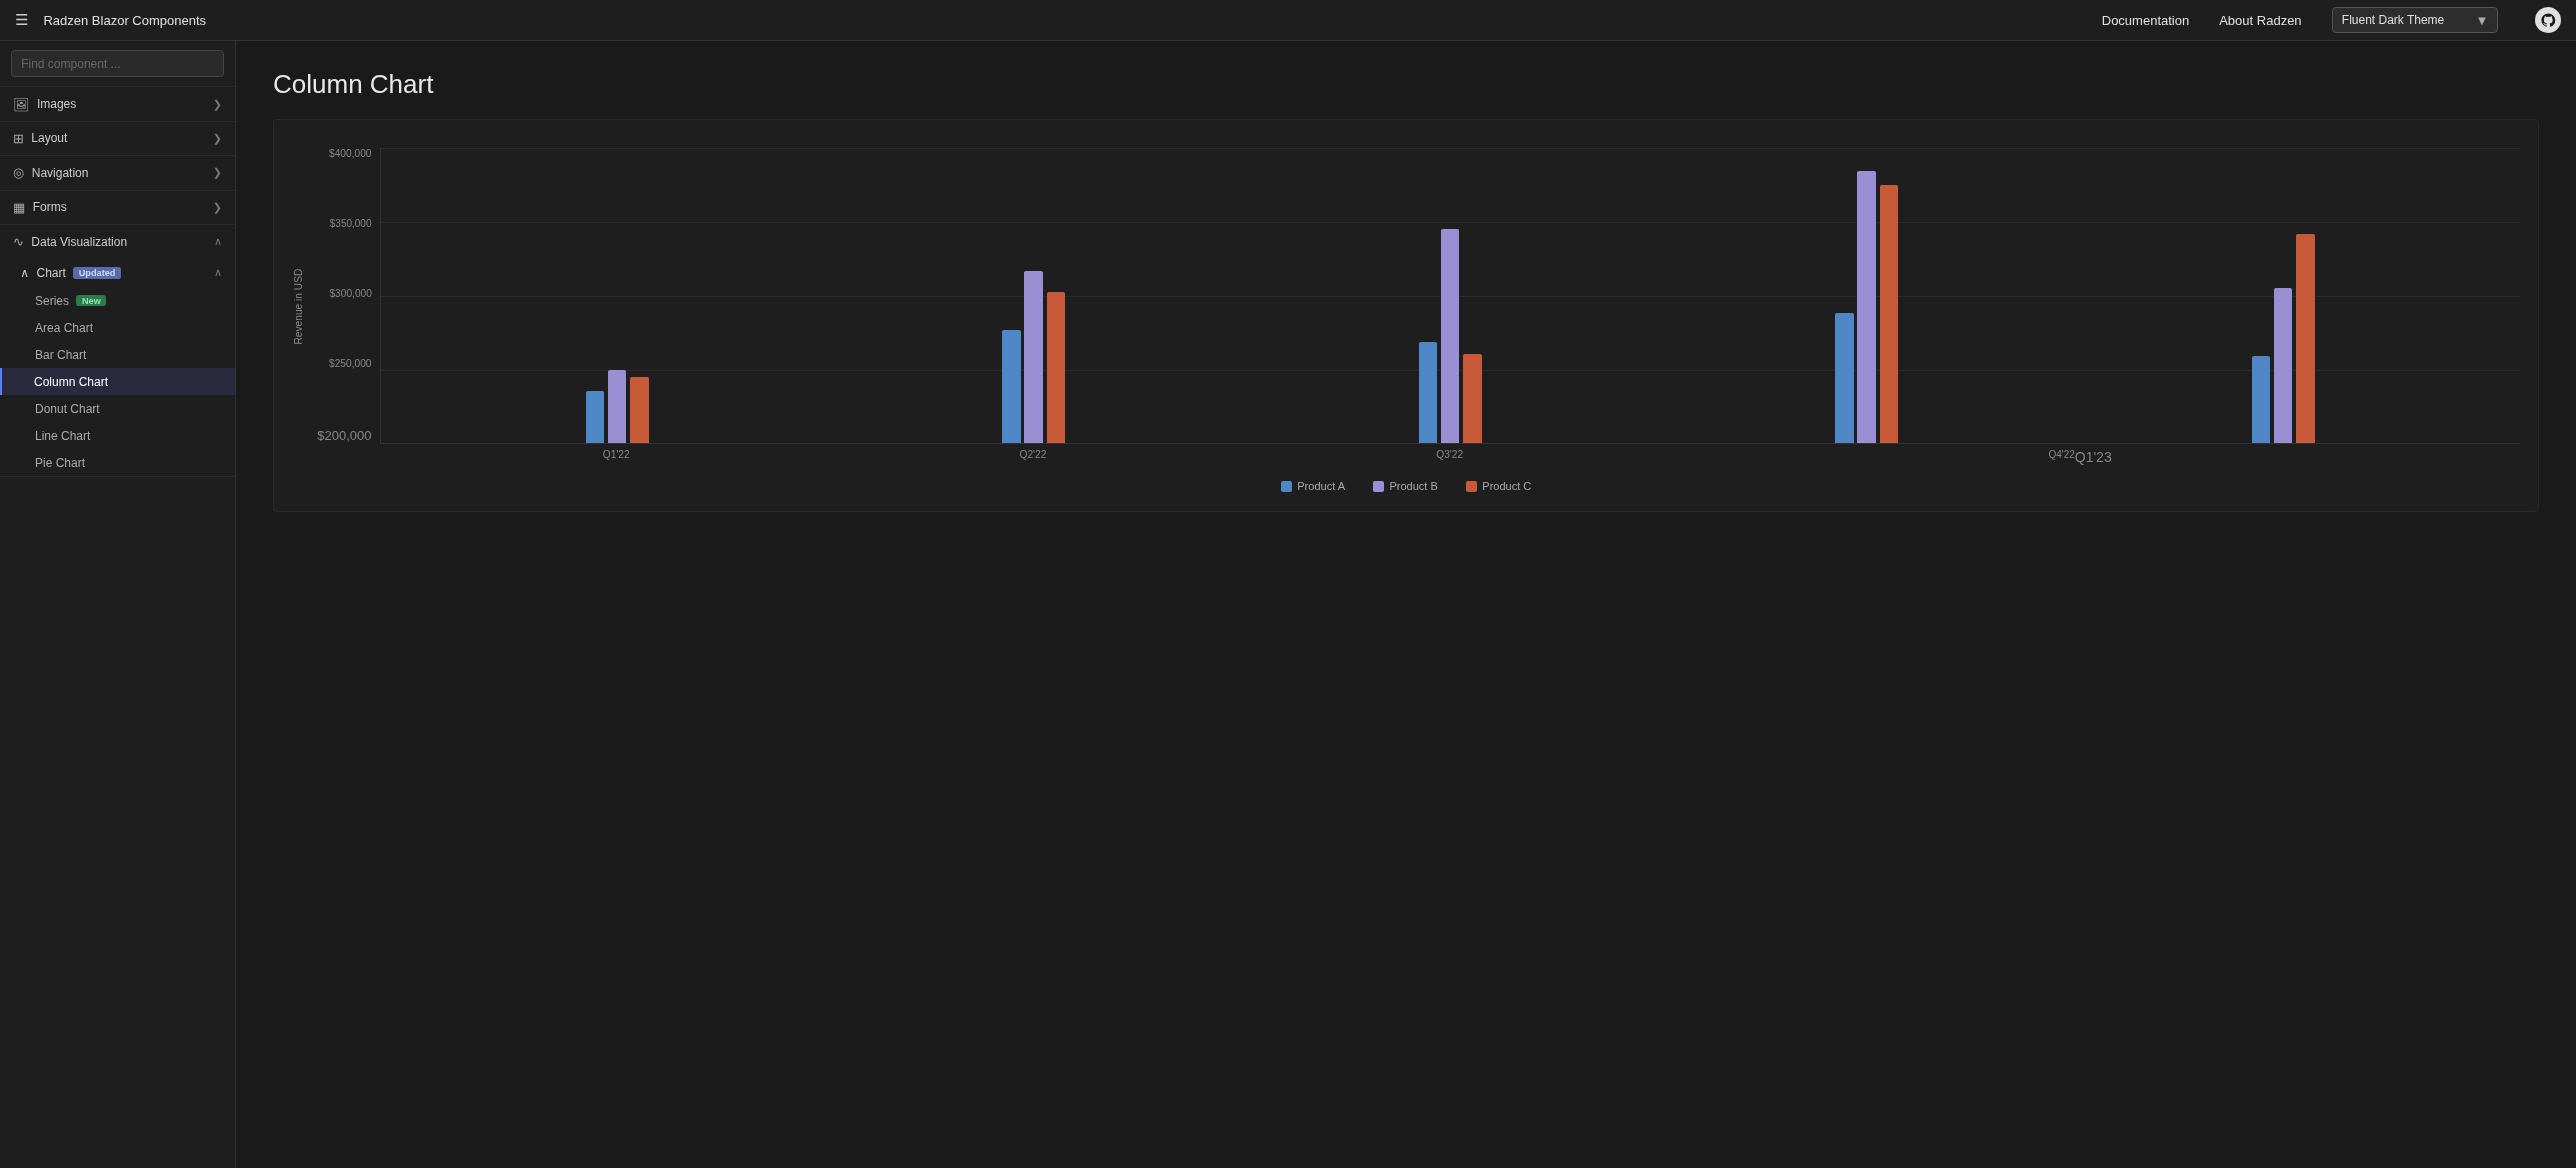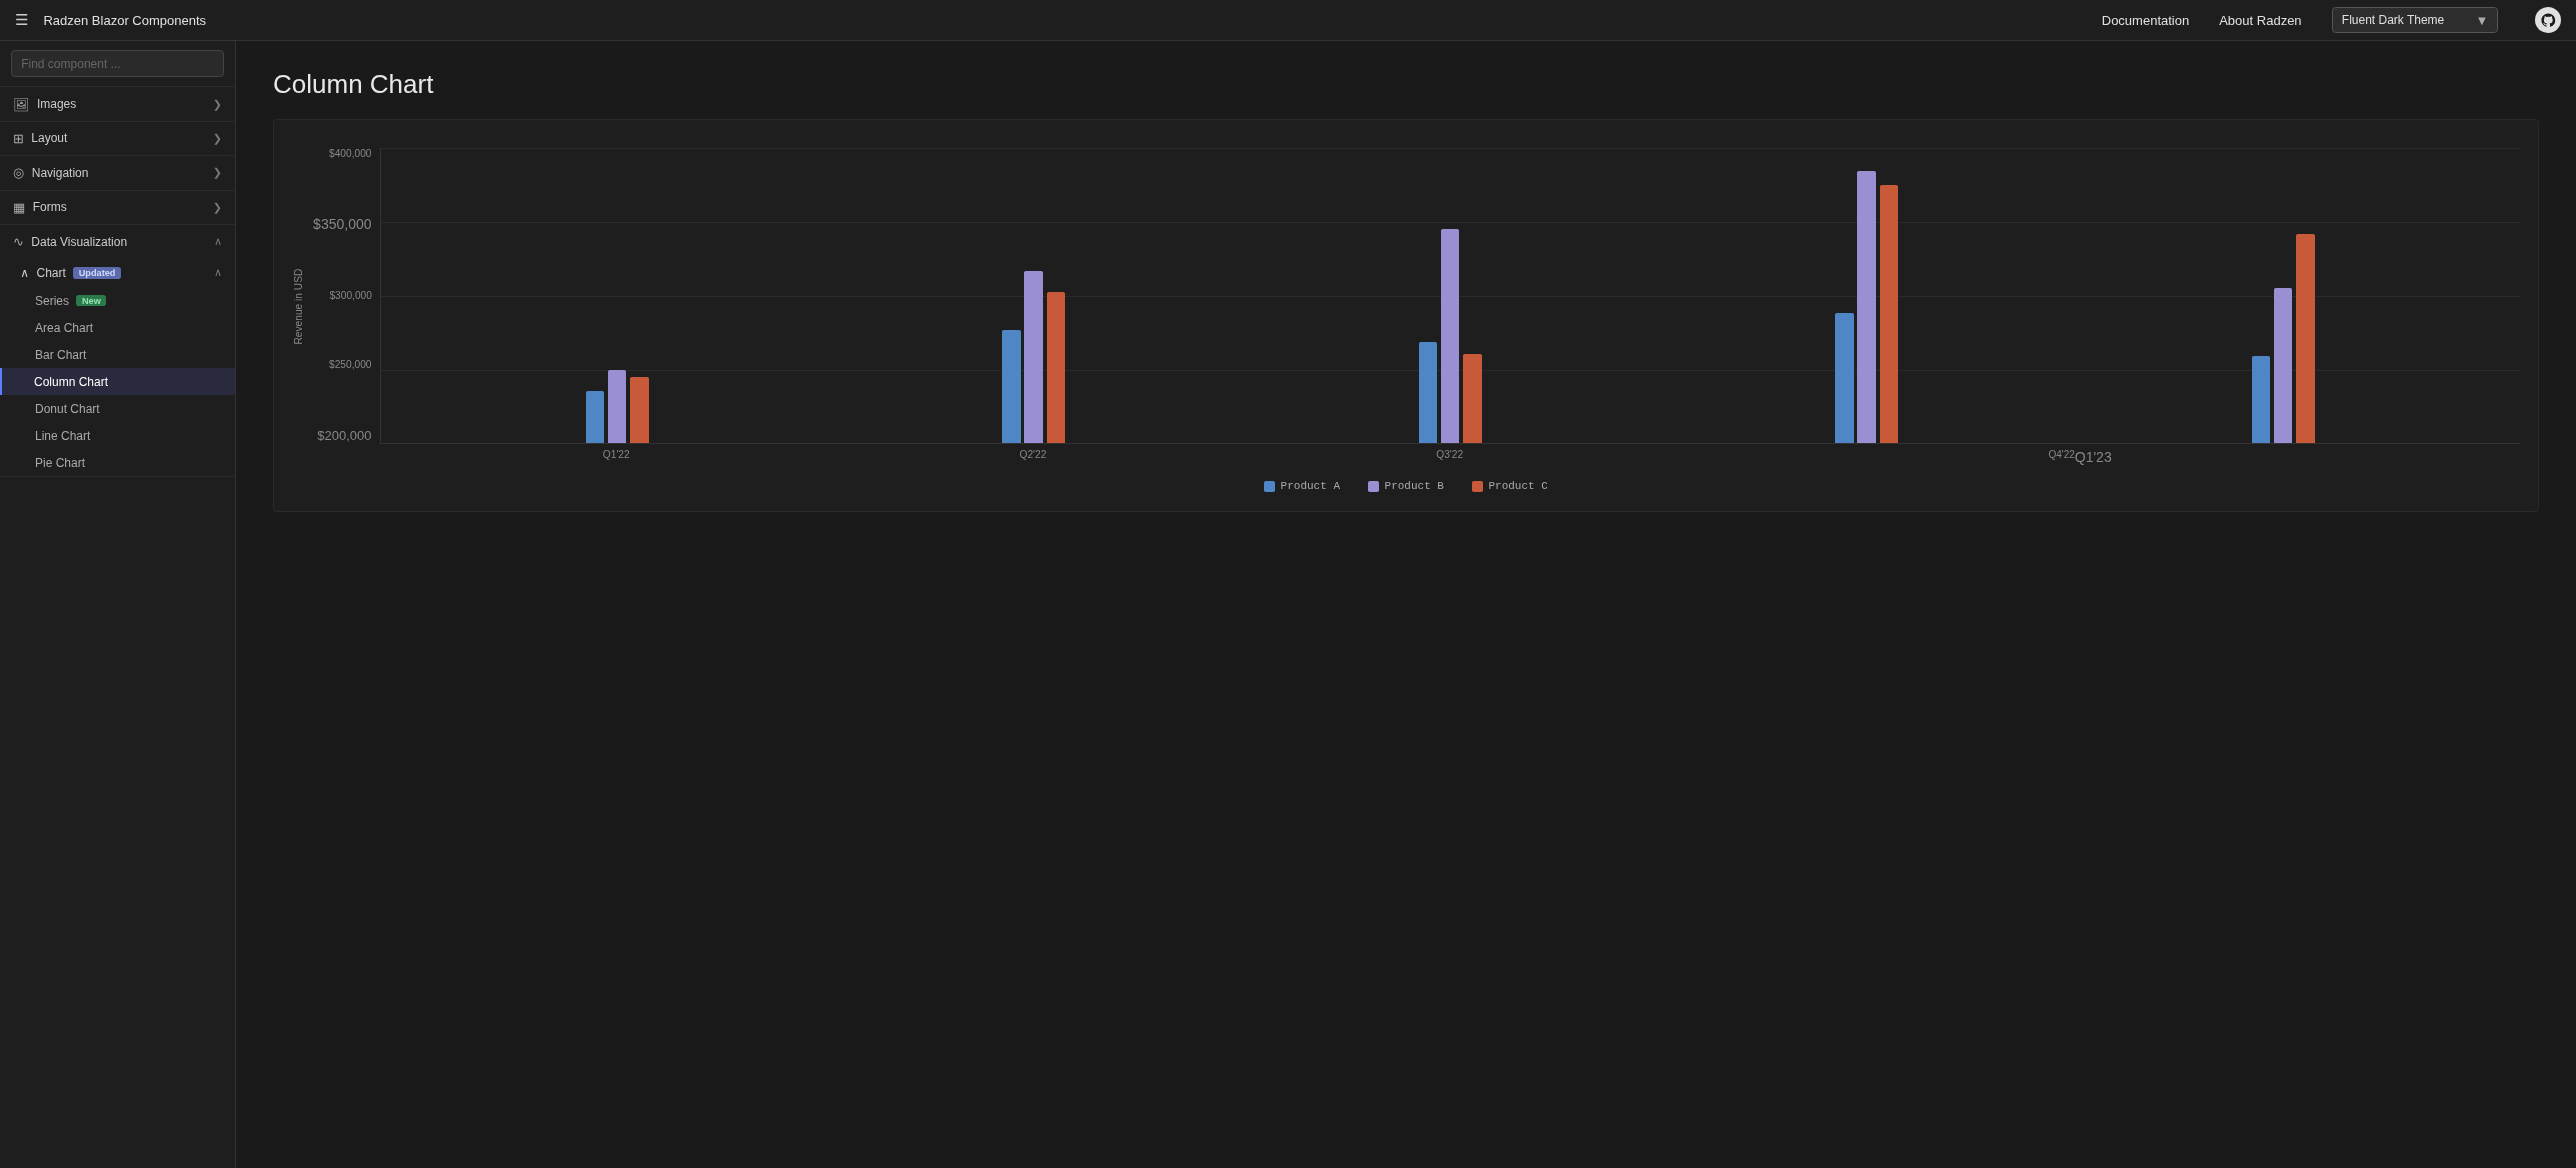--- a/index.html
+++ b/index.html
@@ -261,21 +261,20 @@
       display: flex;
       padding: 5.5px 18.5px 0 18.5px;
     }
 
     
     .legend {
       display: flex;
       justify-content: center;
       gap: 28px;
       margin-top: 15px;
-      font-family: Liberation Mono, monospace;
     }
   </style>
 </head>
 <body>
 
 <div class="header">
   <span class="header-menu-icon">☰</span>
   <span class="header-title">Radzen Blazor Components</span>
   <nav class="header-nav">
     <span class="header-nav-link">Documentation</span>
@@ -394,21 +393,21 @@
     <div class="chart-container">
       <div class="chart-area">
         <div class="y-axis-label">Revenue in USD</div>
         <div class="chart-inner">
           <div style="position: relative; height: 296px; margin-left: 69px; border-left: 0.9px solid rgb(51, 51, 51); border-bottom: 0.9px solid rgb(51, 51, 51);" id="chart-plot">
 
           <div style="position: absolute; left: -69px; top: 0px; bottom: 0px; width: 67px; display: flex; flex-direction: column-reverse; justify-content: space-between; pointer-events: none;">
                 <div style="color: rgb(136, 136, 136); font-size: 13px; text-align: right; padding-right: 7.4px;">$200,000</div>
                 <div style="color: rgb(136, 136, 136); font-size: 10.2px; text-align: right; padding-right: 7.4px;">$250,000</div>
                 <div style="color: rgb(136, 136, 136); font-size: 10.2px; text-align: right; padding-right: 7px;">$300,000</div>
-                <div style="color: rgb(136, 136, 136); font-size: 14px; text-align: right; padding-right: 7.4px;">$350,000</div>
+                <div style="color: rgb(136, 136, 136); font-size: 10px; text-align: right; padding-right: 7.4px;">$350,000</div>
                 <div style="color: rgb(136, 136, 136); font-size: 10.2px; text-align: right; padding-right: 7.4px;">$400,000</div>
               </div>
               <div style="position: absolute; left: 0px; right: 0px; top: 222px; border-top: 0.9px solid rgb(42, 42, 42); pointer-events: none;"></div>
               <div style="position: absolute; left: 0px; right: 0px; top: 148px; border-top: 0.9px solid rgb(42, 42, 42); pointer-events: none;"></div>
               <div style="position: absolute; left: 0px; right: 0px; top: 74px; border-top: 0.9px solid rgb(42, 42, 42); pointer-events: none;"></div>
               <div style="position: absolute; left: 0px; right: 0px; top: 0px; border-top: 0.9px solid rgb(42, 42, 42); pointer-events: none;"></div>
               <div style="position: absolute; inset: 0px; display: flex; align-items: flex-end; padding: 0px 28px;">
                 <div style="flex: 1 1 0%; display: flex; align-items: flex-end; justify-content: center; gap: 3.7px; height: 100%;">
                   <div style="width: 18.5px; height: 52px; background: rgb(79, 134, 198); border-radius: 1.8px 1.8px 0px 0px;"></div>
                   <div style="width: 18.5px; height: 73px; background: rgb(155, 143, 212); border-radius: 1.8px 1.8px 0px 0px;"></div>

